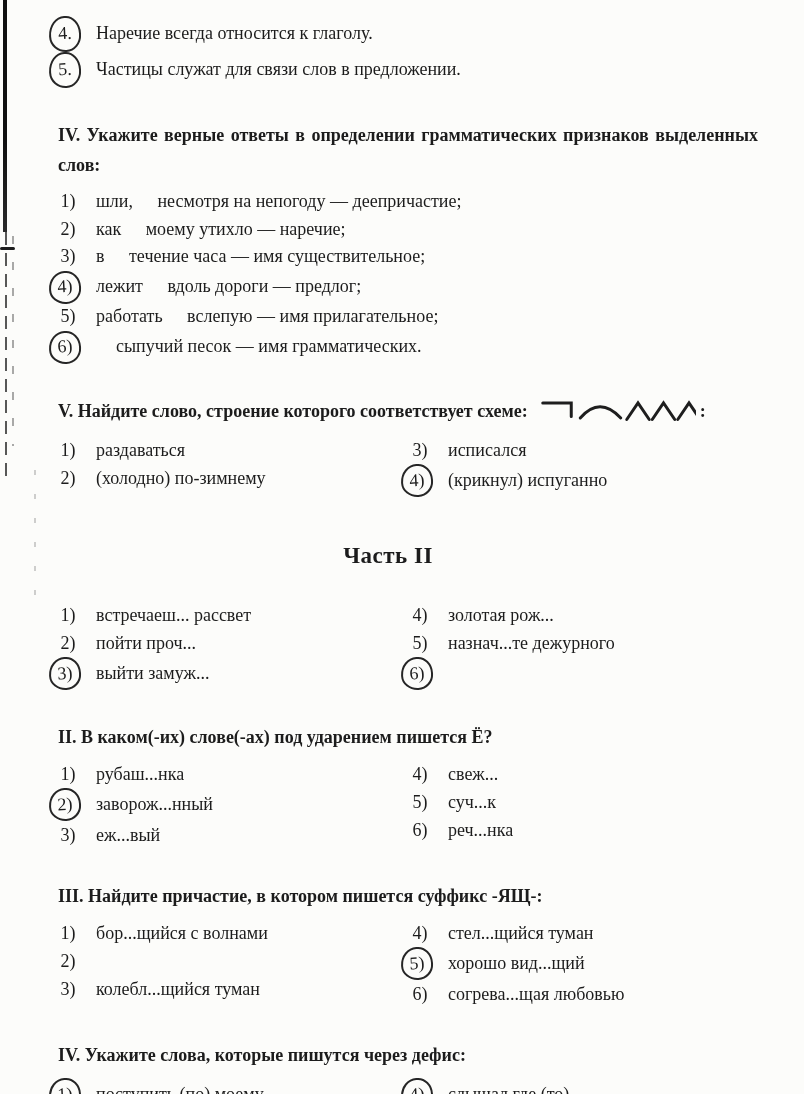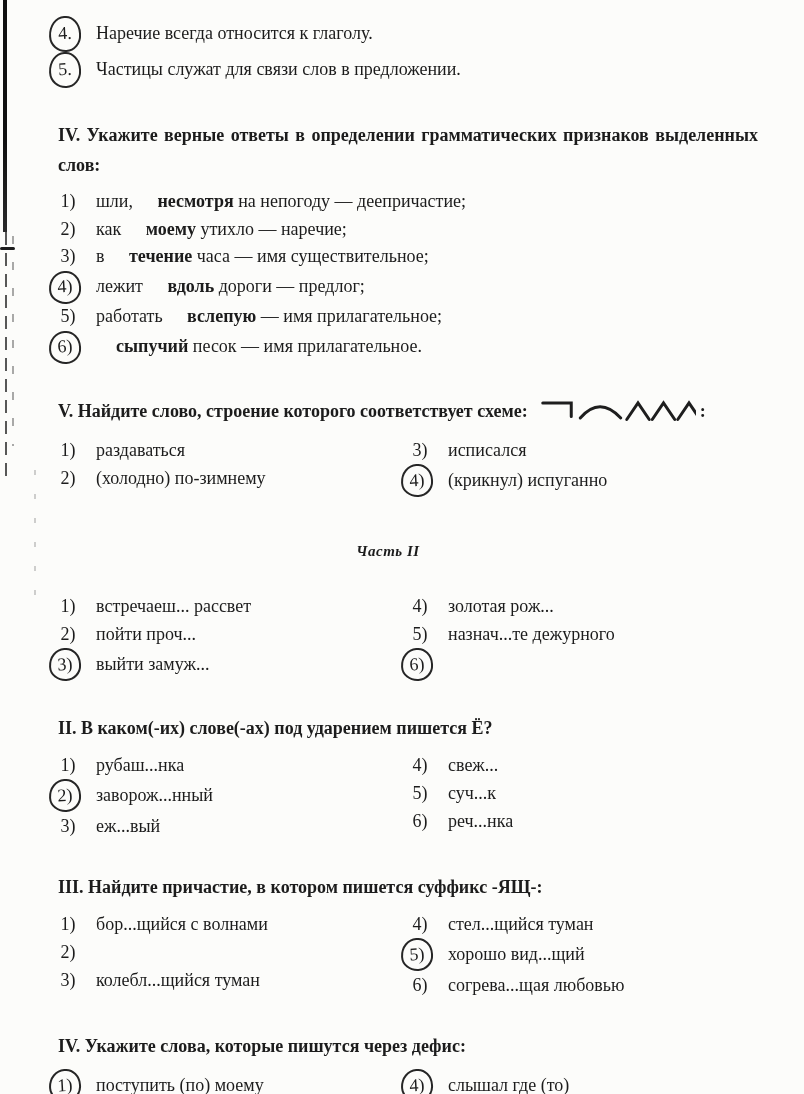--- a/index.html
+++ b/index.html
@@ -45,45 +45,44 @@
   .item .num { flex:0 0 38px; }
   .nlabel { display:inline-block; min-width:20px; text-align:center; white-space:nowrap; }
   .circ {
     border: 2px solid #262626;
     border-radius: 52% 48% 50% 54% / 56% 52% 48% 46%;
     padding: 0 4px 1px 4px;
     margin-left: -9px;
     transform: rotate(-3deg);
   }
   .txt { flex: 1 1 auto; }
-  .b { font-weight: bold; padding-left: 20px; }
+  .b { font-weight: normal; padding-left: 20px; }
 
   .qtitle {
     font-weight: bold;
     line-height: 30px;
     margin: 0 0 8px 0;
     text-align: justify;
   }
   .qitems .item { line-height: 27.6px; }
 
   .scheme-row { display:flex; align-items:flex-start; margin: 16px 0 10px 0; }
   .scheme-row .qtitle { margin:0; white-space:nowrap; }
   .scheme { margin: -2px 4px 0 10px; }
   .scheme-colon { font-weight:bold; align-self:flex-end; line-height:30px; }
 
   .twocol { display:grid; grid-template-columns: 352px 1fr; margin-top: 6px; }
   .twocol .col .item { line-height: 28px; }
 
   .part2-heading {
     text-align:center;
     font-weight:bold;
-    font-size:15px;
+    font-size:23px;
     margin: 46px 40px 26px 0;
     letter-spacing: .5px;
-    font-style: italic;
   }
   .qsection { margin-top: 32px; }
   .qsection:first-of-type { margin-top: 0; }
 </style>
 </head>
 <body>
 
 <div class="page">
   <div class="bind-solid"></div>
   <div class="bind-broken"></div>
@@ -122,21 +121,21 @@
         <div class="item">
           <span class="num"><span class="nlabel circ">4)</span></span>
           <span class="txt"><span>лежит </span><span class="b">вдоль</span><span> дороги — предлог;</span></span>
         </div>
         <div class="item">
           <span class="num"><span class="nlabel">5)</span></span>
           <span class="txt"><span>работать </span><span class="b">вслепую</span><span> — имя прилагательное;</span></span>
         </div>
         <div class="item">
           <span class="num"><span class="nlabel circ">6)</span></span>
-          <span class="txt"><span></span><span class="b">сыпучий</span><span> песок — имя прилагательное.</span></span>
+          <span class="txt"><span></span><span class="b">сыпучий</span><span> песок — имя грамматических.</span></span>
         </div>
       </div>
     </div>
 
     <div class="qsection">
       <div class="scheme-row">
         <p class="qtitle">V. Найдите слово, строение которого соответствует схеме:</p>
         <svg class="scheme" width="158" height="30" viewBox="0 0 210 40">
           <path d="M6 12 L44 12 L44 30" fill="none" stroke="#1e1e1e" stroke-width="4" stroke-linecap="round"></path>
           <path d="M56 32 Q82 2 110 32" fill="none" stroke="#1e1e1e" stroke-width="4" stroke-linecap="round"></path>

